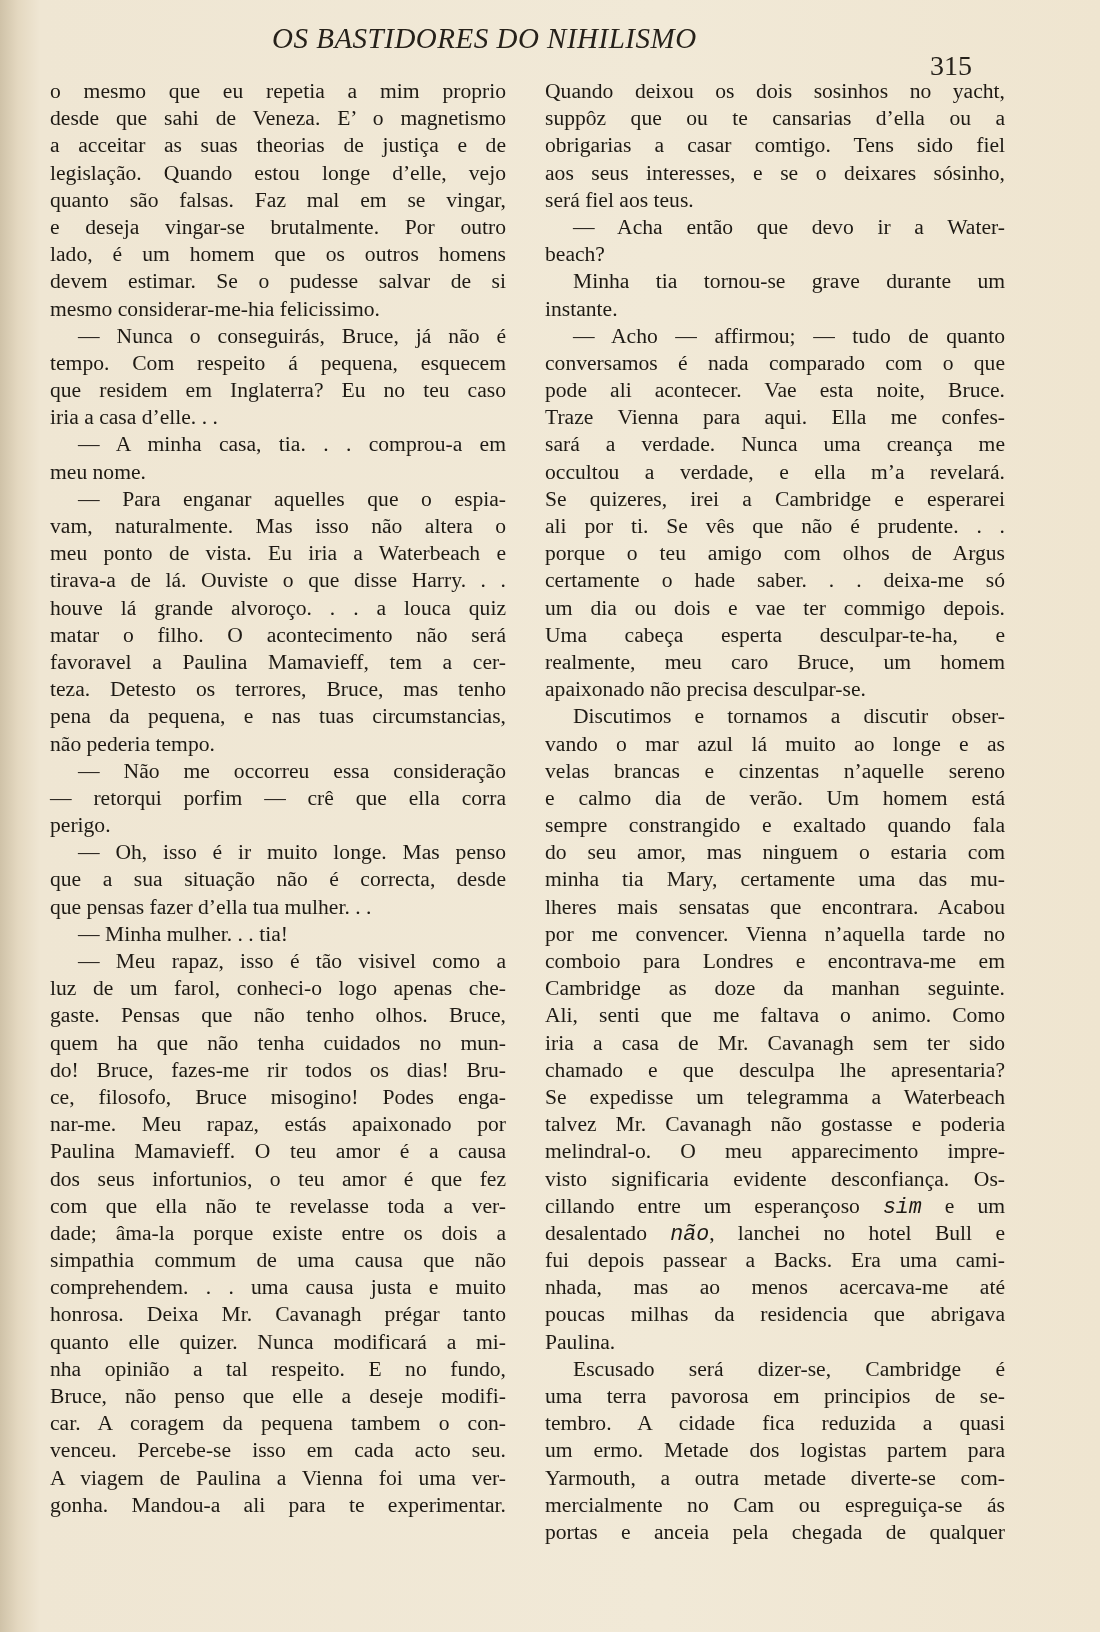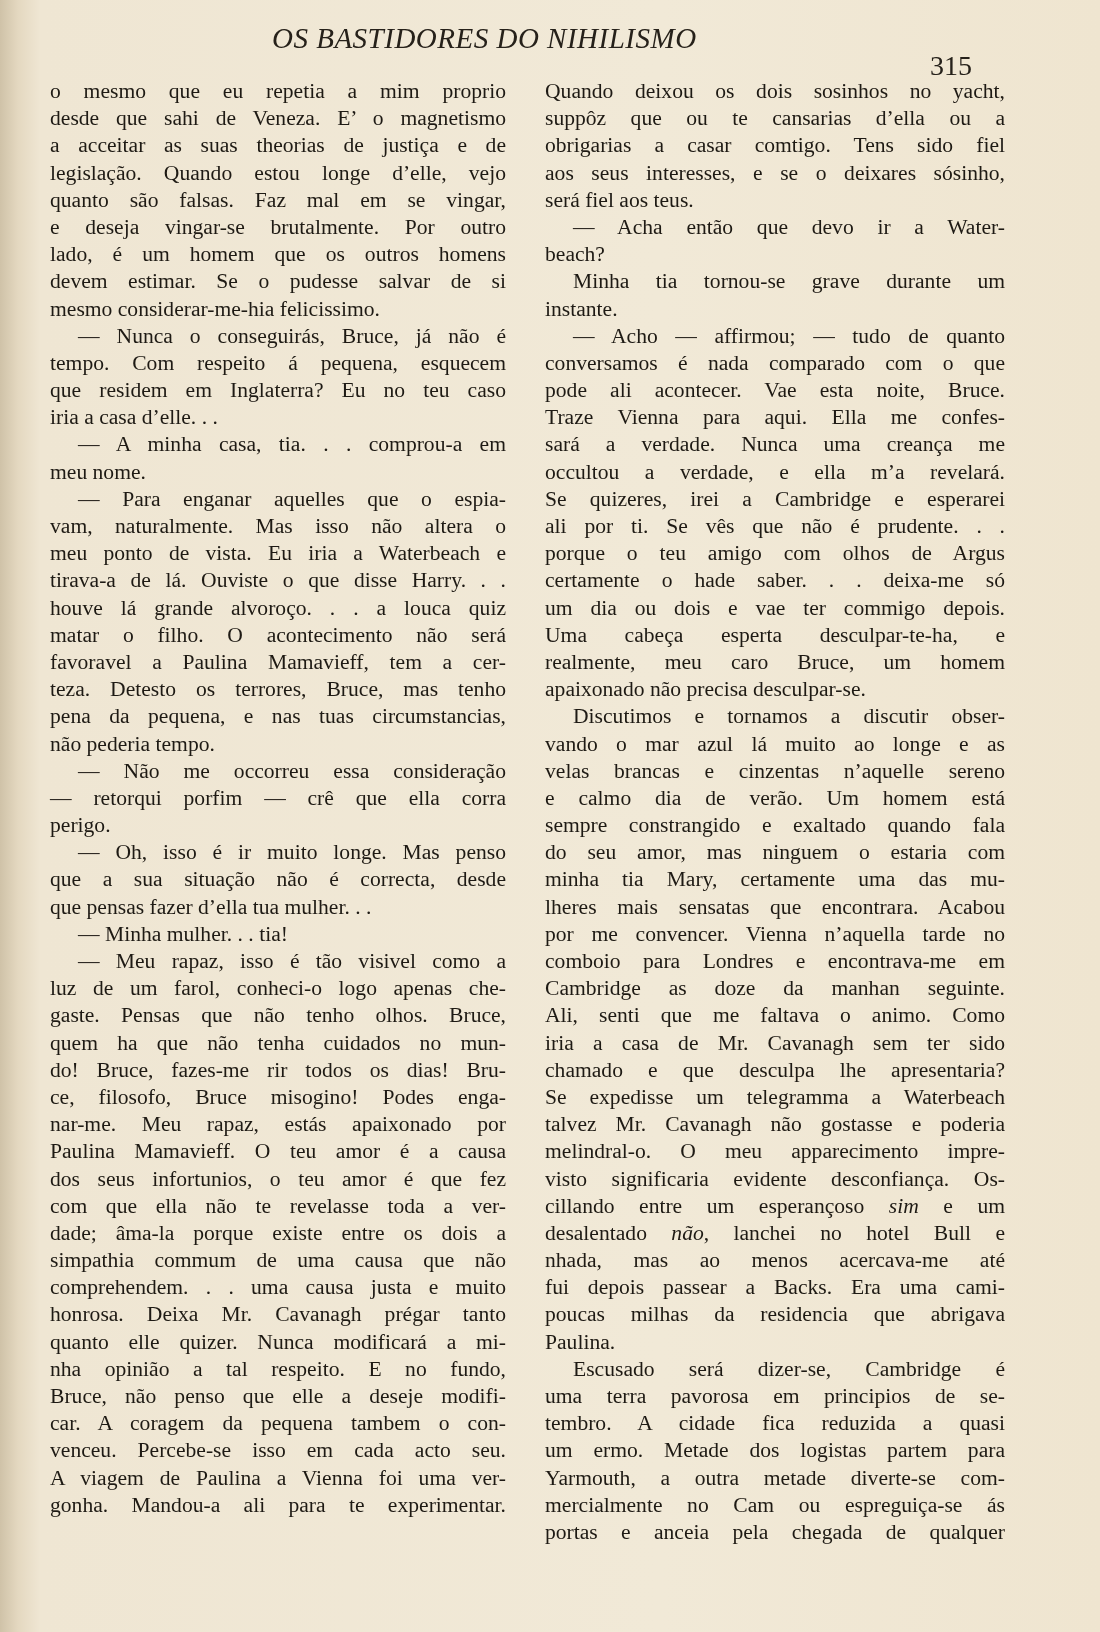--- a/index.html
+++ b/index.html
@@ -29,21 +29,21 @@
     }
     .col-left { left: 50px; width: 456px; }
     .col-right { left: 545px; width: 460px; }
     .line {
       display: block; white-space: nowrap;
       text-align: justify; text-align-last: justify;
       height: 27.2px; overflow: visible;
     }
     .line.last { text-align-last: left; }
     .line.indent { padding-left: 28px; }
-    em { font-style: italic; }
+    em { font-style: italic; font-family: Liberation Mono, monospace; }
   </style>
 </head>
 <body>
 
 <div class="header">
   <span class="running-title">OS BASTIDORES DO NIHILISMO</span>
   <span class="page-number">315</span>
 </div>
 
 <div class="column col-left" id="col-left">
@@ -138,22 +138,22 @@
     <span class="line">Cambridge as doze da manhan seguinte.</span>
     <span class="line">Ali, senti que me faltava o animo. Como</span>
     <span class="line">iria a casa de Mr. Cavanagh sem ter sido</span>
     <span class="line">chamado e que desculpa lhe apresentaria?</span>
     <span class="line">Se expedisse um telegramma a Waterbeach</span>
     <span class="line">talvez Mr. Cavanagh não gostasse e poderia</span>
     <span class="line">melindral-o. O meu apparecimento impre-</span>
     <span class="line">visto significaria evidente desconfiança. Os-</span>
     <span class="line">cillando entre um esperançoso <em>sim</em> e um</span>
     <span class="line">desalentado <em>não</em>, lanchei no hotel Bull e</span>
+    <span class="line">fui depois passear a Backs. Era uma cami-</span>
     <span class="line">nhada, mas ao menos acercava-me até</span>
-    <span class="line">fui depois passear a Backs. Era uma cami-</span>
     <span class="line">poucas milhas da residencia que abrigava</span>
     <span class="line last">Paulina.</span>
     <span class="line indent">Escusado será dizer-se, Cambridge é</span>
     <span class="line">uma terra pavorosa em principios de se-</span>
     <span class="line">tembro. A cidade fica reduzida a quasi</span>
     <span class="line">um ermo. Metade dos logistas partem para</span>
     <span class="line">Yarmouth, a outra metade diverte-se com-</span>
     <span class="line">mercialmente no Cam ou espreguiça-se ás</span>
     <span class="line">portas e anceia pela chegada de qualquer</span>
   </div>

